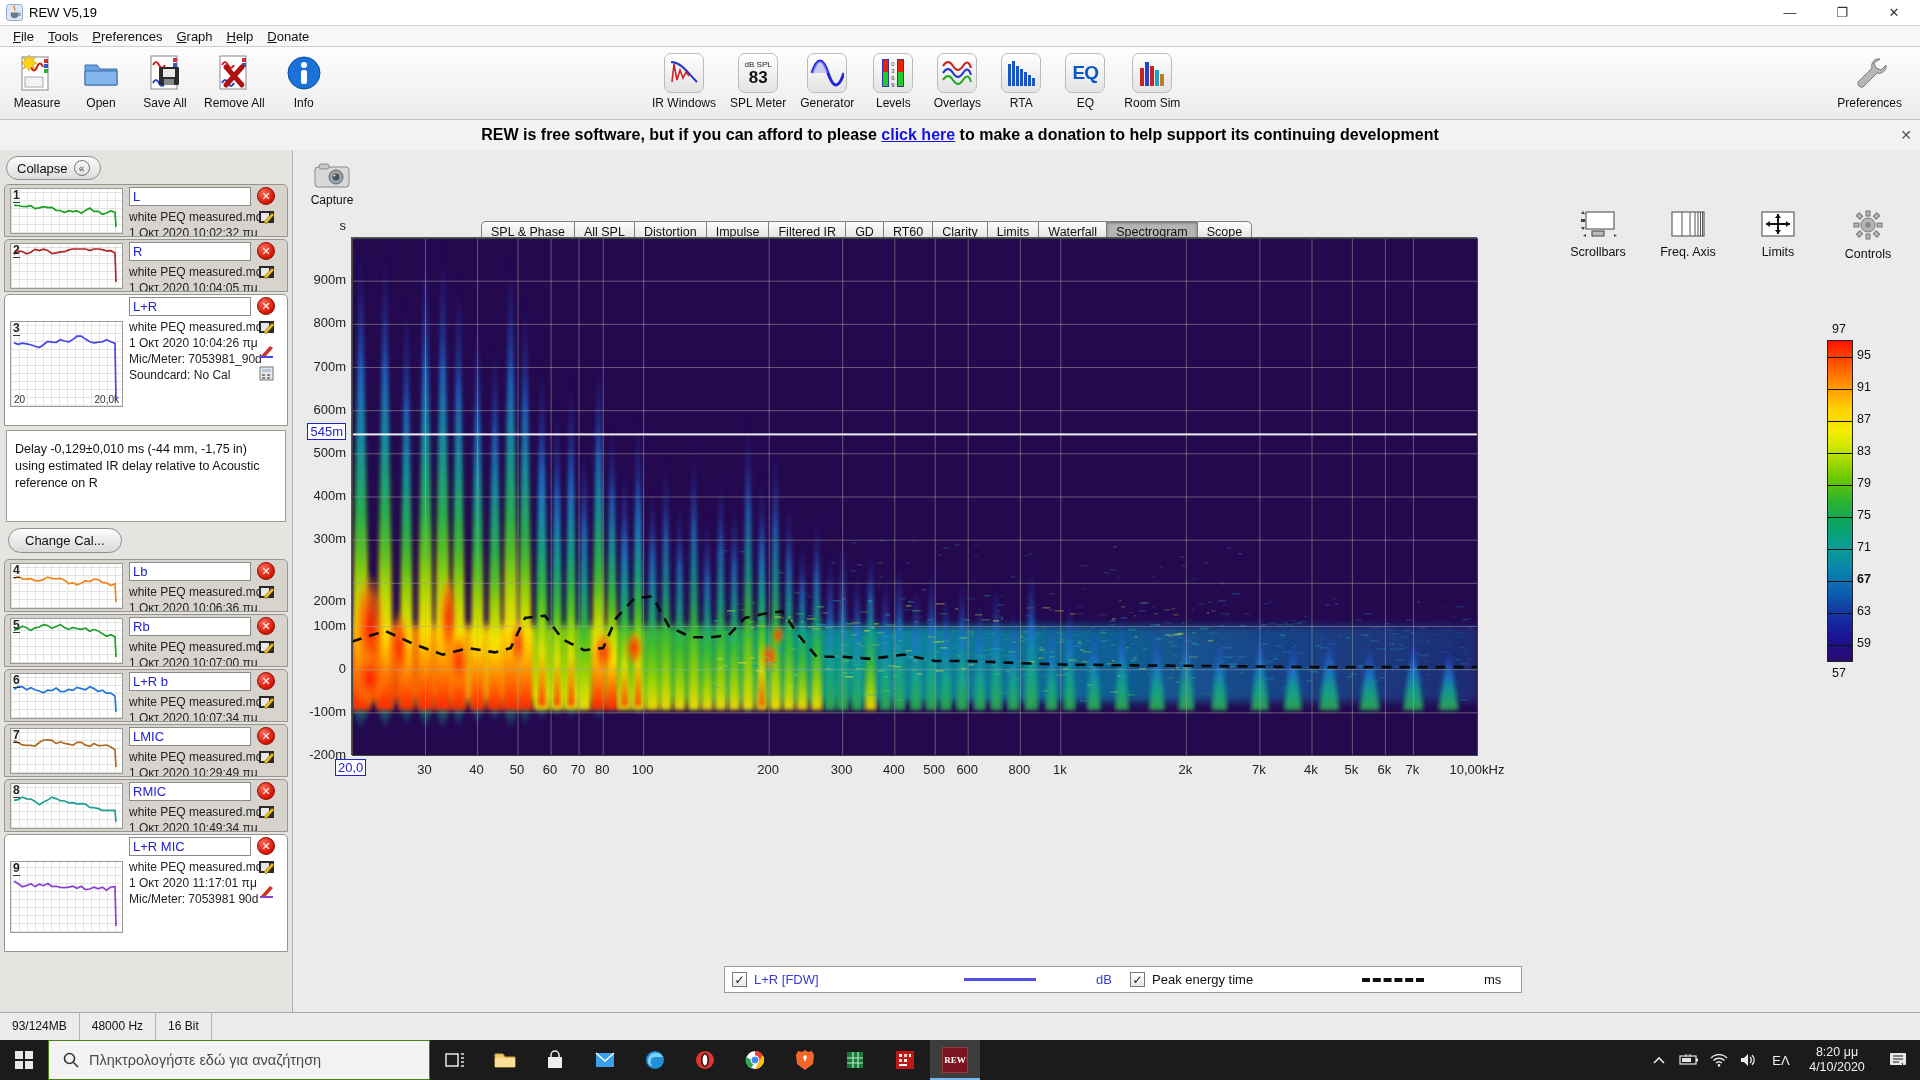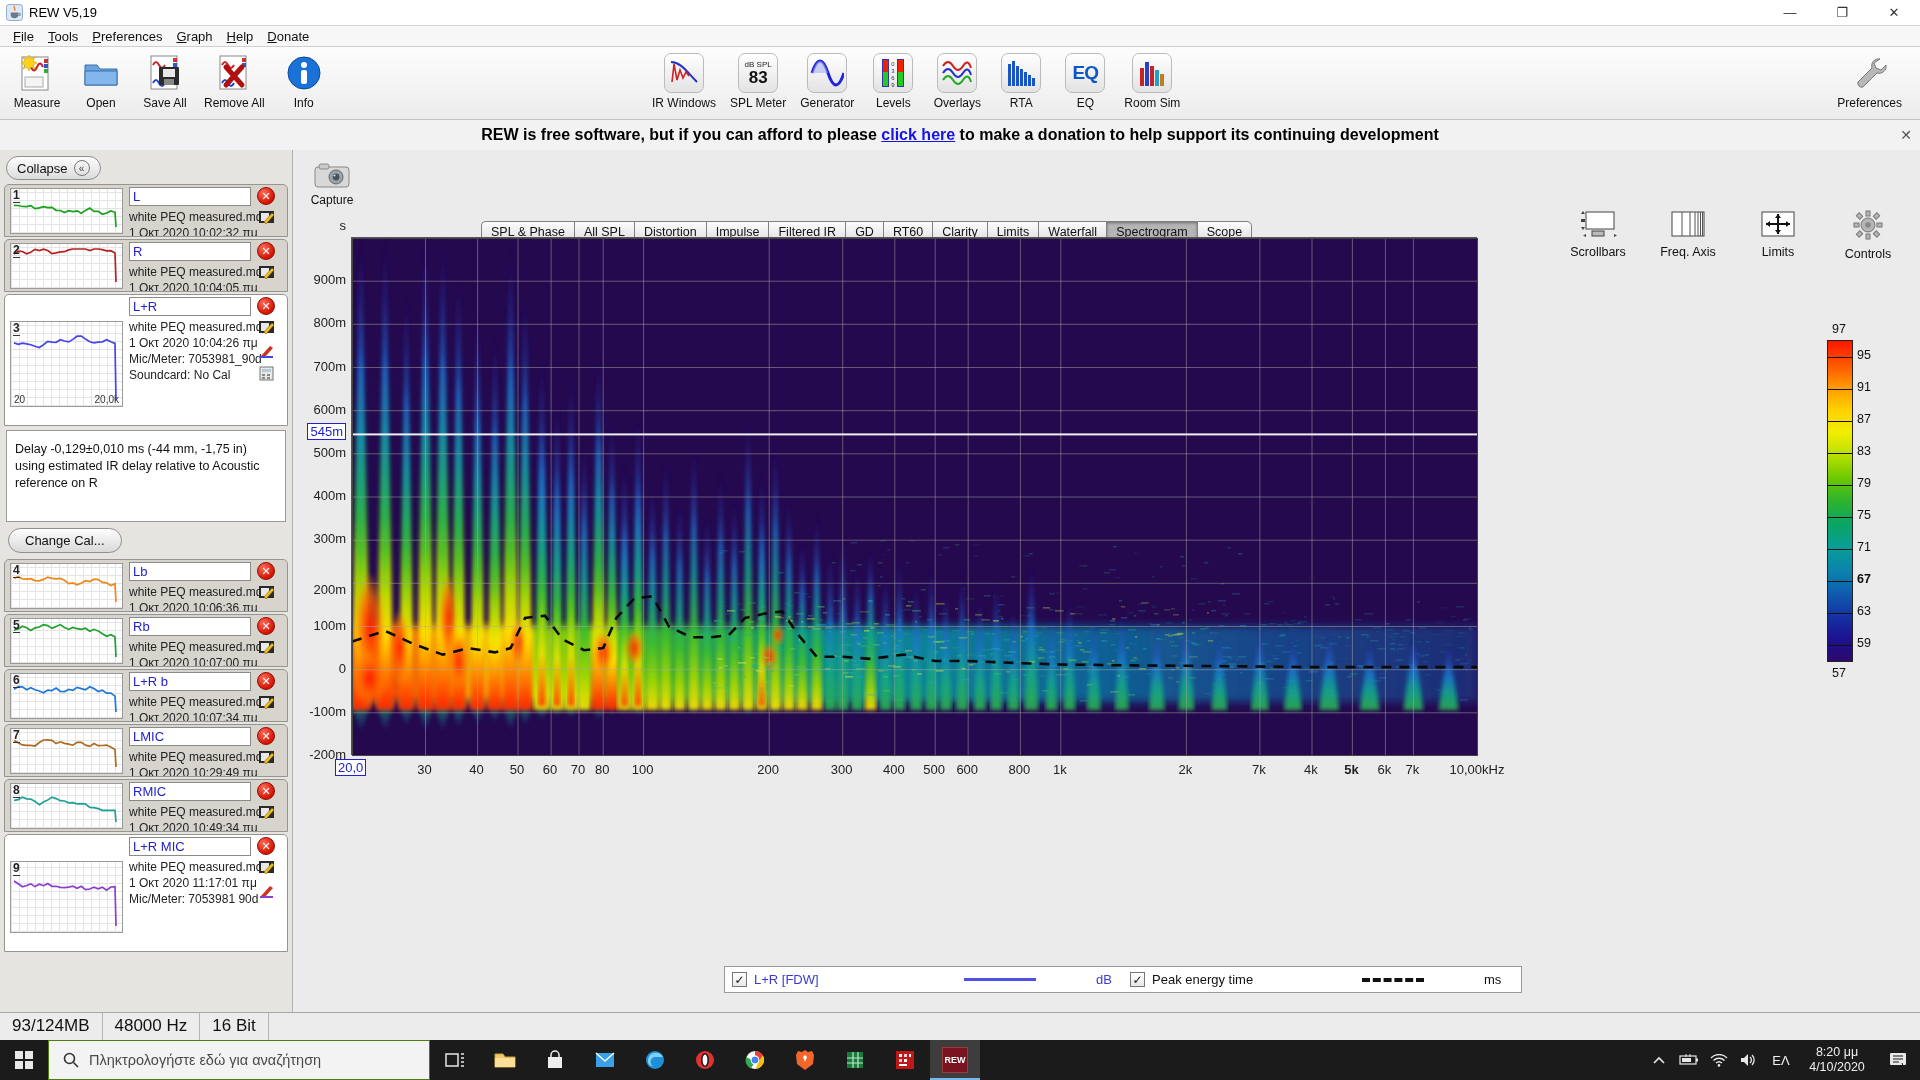--- a/index.html
+++ b/index.html
@@ -83,29 +83,29 @@
   .cbarlab { position:absolute; left:1563px; font-size:12.5px; color:#111; }
   .cbartop { position:absolute; left:1528px; top:172px; width:34px; text-align:center; font-size:12.5px; color:#111; }
   .cbarbot { position:absolute; left:1528px; top:516px; width:34px; text-align:center; font-size:12.5px; color:#111; }
   
   .legend { position:absolute; left:430px; top:816px; width:798px; height:27px; background:#fff; border:1px solid #999; display:flex; align-items:center; font-size:13px; }
   .chk { width:15px; height:15px; border:1px solid #777; background:linear-gradient(#fff,#e8e8e8); display:inline-flex; align-items:center; justify-content:center; font-size:12px; font-weight:bold; color:#111; margin:0 7px; }
   .lsolid { width:72px; height:0; border-top:3px solid #5050e8; }
   .ldash { width:62px; height:0; border-top:4px dashed #111; }
 
   
-  .statusbar { position:absolute; left:0; right:0; bottom:40px; height:28px; background:#ececec; border-top:1px solid #a8a8a8; display:flex; font-size:17px; }
+  .statusbar { position:absolute; left:0; right:0; bottom:40px; height:28px; background:#ececec; border-top:1px solid #a8a8a8; display:flex; font-size:12px; }
   .scell { padding:0 12px; line-height:26px; border-right:1px solid #b5b5b5; color:#111; }
 
   
   .taskbar { position:absolute; left:0; right:0; bottom:0; height:40px; background:#1b1b1b; display:flex; align-items:center; color:#eee; }
   .startbtn { width:48px; height:40px; display:flex; align-items:center; justify-content:center; }
   .searchbox { width:382px; height:40px; background:#f3f3f3; color:#4a4a4a; display:flex; align-items:center; gap:10px; padding-left:14px; font-size:14.5px; border:1px solid #4d7c0f; }
   .tbicon { width:50px; height:40px; display:flex; align-items:center; justify-content:center; }
-  .tbicon.active { background:#3d3d3d; box-shadow:inset 0 -2px 0 #76b9ed; }
+  .tbicon.active { background:#3d3d3d; box-shadow:inset 0 -2px 0 #76b9ed;font-family:Liberation Serif, serif; }
   .tray { margin-left:auto; display:flex; align-items:center; height:40px; }
   .trayic { width:30px; height:40px; display:flex; align-items:center; justify-content:center; }
   .lang { font-size:13px; width:34px; text-align:center; }
   .clockblk { width:78px; text-align:center; font-size:12.5px; line-height:15px; padding:0 4px; }
   .bell { width:44px; height:40px; display:flex; align-items:center; justify-content:center; }
   .rewsq { width:26px; height:26px; background:#7a1420; color:#fff; font-size:9px; font-weight:bold; display:flex; align-items:center; justify-content:center; border:1px solid #9a3a3a; }
 </style>
 </head>
 <body>
 
@@ -1393,21 +1393,21 @@
       </svg>
     </div>
   <div id="axes">
       <div class="ylab" style="top: 122.167px;">900m</div>
       <div class="ylab" style="top: 165.333px;">800m</div>
       <div class="ylab" style="top: 208.5px;">700m</div>
       <div class="ylab" style="top: 251.667px;">600m</div>
       <div class="ylab" style="top: 294.833px;">500m</div>
       <div class="ylab" style="top: 338px;">400m</div>
       <div class="ylab" style="top: 381.167px;">300m</div>
-      <div class="ylab" style="top: 432px;">200m</div>
+      <div class="ylab" style="top: 443px;">200m</div>
       <div class="ylab" style="top: 467.5px;">100m</div>
       <div class="ylab" style="top: 510.667px;">0</div>
       <div class="ylab" style="top: 553.833px;">-100m</div>
       <div class="ylab" style="top: 597px;">-200m</div>
       <div class="ylab" style="top: 274.408px;"><span class="cursorlab">545m</span></div>
       <div class="xcursor"><span class="cursorlab">20,0</span></div>
       <div class="xlab" style="left: 130.465px;">30</div>
       <div class="xlab" style="left: 182.589px;">40</div>
       <div class="xlab" style="left: 223.019px;">50</div>
       <div class="xlab" style="left: 256.053px;">60</div>
@@ -1417,21 +1417,21 @@
       <div class="xlab" style="left: 474.196px;">200</div>
       <div class="xlab" style="left: 547.661px;">300</div>
       <div class="xlab" style="left: 599.785px;">400</div>
       <div class="xlab" style="left: 640.215px;">500</div>
       <div class="xlab" style="left: 673.249px;">600</div>
       <div class="xlab" style="left: 725.373px;">800</div>
       <div class="xlab" style="left: 765.804px;">1k</div>
       <div class="xlab" style="left: 891.392px;">2k</div>
       <div class="xlab" style="left: 964.857px;">7k</div>
       <div class="xlab" style="left: 1016.98px;">4k</div>
-      <div class="xlab" style="left: 1057.41px; font-weight: bold;">5k</div>
+      <div class="xlab" style="left: 1057.41px;">5k</div>
       <div class="xlab" style="left: 1090.45px;">6k</div>
       <div class="xlab" style="left: 1118.38px;">7k</div>
       <div class="xlab" style="left: 1183px;">10,00kHz</div>
     </div>
   <div id="colorbar">
       <div class="cbar" style="background: linear-gradient(rgb(255, 21, 0) 0%, rgb(255, 83, 0) 7.1%, rgb(255, 152, 0) 14.3%, rgb(255, 208, 0) 21.4%, rgb(242, 238, 0) 28.6%, rgb(184, 224, 0) 35.7%, rgb(108, 200, 0) 42.9%, rgb(45, 179, 45) 50%, rgb(11, 164, 99) 57.1%, rgb(8, 158, 150) 64.3%, rgb(11, 133, 172) 71.4%, rgb(13, 95, 174) 78.6%, rgb(20, 51, 164) 85.7%, rgb(28, 18, 146) 92.9%, rgb(43, 10, 110) 100%);">
         <div class="ctick" style="top: 16px;"></div>
         <div class="ctick" style="top: 48px;"></div>
         <div class="ctick" style="top: 80px;"></div>
         <div class="ctick" style="top: 112px;"></div>

